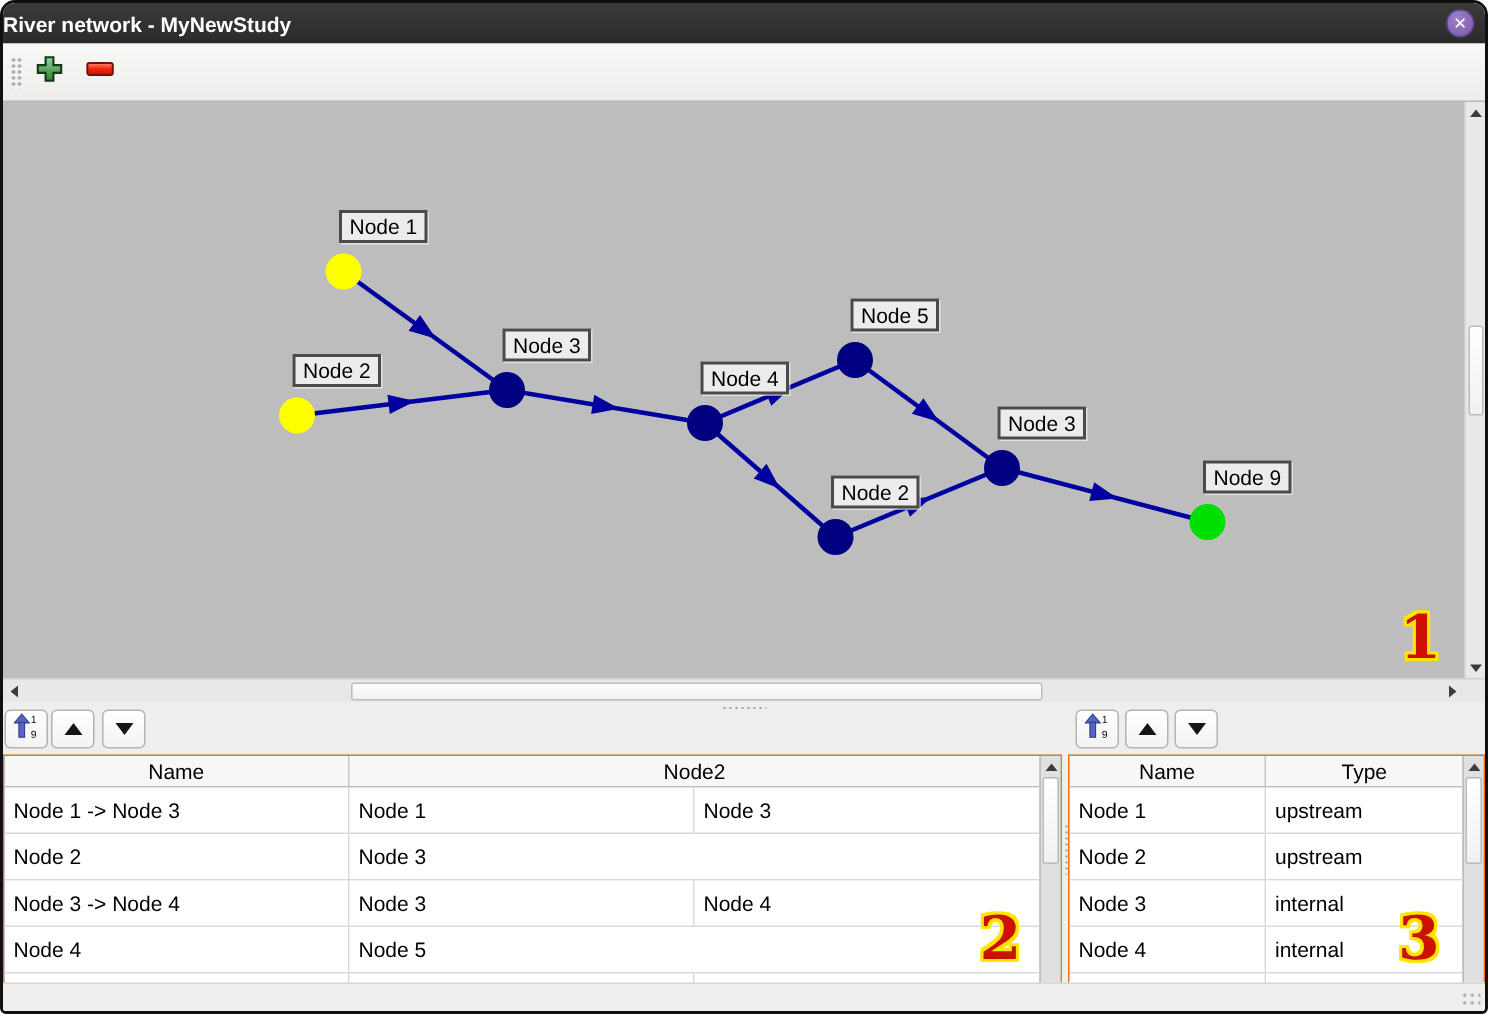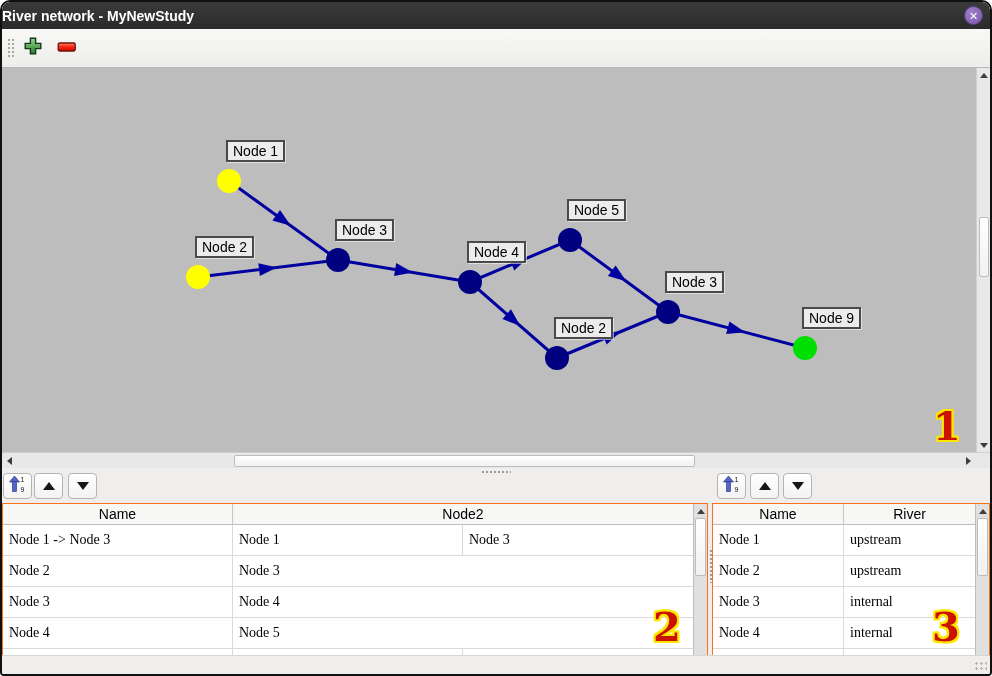--- a/index.html
+++ b/index.html
@@ -54,21 +54,21 @@
   .tbl{position:absolute;top:0;height:192px;background:#7dd3fc;border:1px solid #f97316;box-sizing:border-box;display:flex;}
   .tbl-left{left:0;width:706px;}
   .tbl-right{left:710px;width:278px;}
   .grid{flex:1;display:flex;flex-direction:column;overflow:hidden;}
   .thead{display:flex;height:20px;background:#f7f7f6;border-bottom:1px solid #bdbdbd;flex:0 0 20px;}
   .th{display:flex;align-items:center;justify-content:center;font-size:14px;color:#000;
      border-right:1px solid #c6c6c6;box-sizing:border-box;cursor:pointer;}
   .trow{display:flex;height:30px;flex:0 0 30px;border-bottom:1px solid #dadada;background:#fff;}
   .trow.partial{flex:1 1 auto;border-bottom:none;height:auto;}
   .td{display:flex;align-items:center;padding-left:6px;font-size:14px;color:#000;
-     border-right:1px solid #dadada;box-sizing:border-box;overflow:hidden;white-space:nowrap;cursor:default;font-family:Liberation Serif, serif;}
+     border-right:1px solid #dadada;box-sizing:border-box;overflow:hidden;white-space:nowrap;cursor:default;}
   .c1{width:230px;flex:0 0 230px;} .c2{width:230px;flex:0 0 230px;} .c3{flex:1;border-right:none;text-align:center;}
   .n1{width:131px;flex:0 0 131px;} .n2{flex:1;border-right:none;}
   .tsb{position:relative;width:14px;flex:0 0 14px;border-left:1px solid #bdbdbd;background:#e0e0e0;box-sizing:border-box;}
   .vsplit-dots{position:absolute;left:707px;top:46px;width:4px;height:34px;
     background-image:radial-gradient(circle,#9f9d9a 0.8px,transparent 1px);background-size:4px 4px;cursor:col-resize;}
   
   .statusbar{position:absolute;left:0;top:653px;width:988px;height:19px;background:#efeeec;border-top:1px solid #d8d6d3;box-sizing:border-box;}
   .resize-grip{position:absolute;right:3px;bottom:2px;width:13px;height:11px;
     background-image:radial-gradient(circle,#b5b3b0 1px,transparent 1.2px);background-size:5px 5px;cursor:nwse-resize;}
 </style>
@@ -219,20 +219,21 @@
         <div class="trow">
           <div class="td c1">Node 1 -&gt; Node 3</div>
           <div class="td c2">Node 1</div>
           <div class="td c3">Node 3</div>
         </div>
         <div class="trow">
           <div class="td c2">Node 2</div>
           <div class="td c3">Node 3</div>
         </div>
         <div class="trow">
+          <div class="td c1">Node 3 -&gt; Node 4</div>
           <div class="td c2">Node 3</div>
           <div class="td c3">Node 4</div>
         </div>
         <div class="trow">
           <div class="td c2">Node 4</div>
           <div class="td c3">Node 5</div>
         </div>
         <div class="trow partial">
           <div class="td c1"></div>
           <div class="td c2"></div>
@@ -249,21 +250,21 @@
           </div>
       </div>
     </div>
 
     <div class="vsplit-dots"></div>
 
     <div class="tbl tbl-right">
       <div class="grid">
         <div class="thead">
           <div class="th n1">Name</div>
-          <div class="th n2">River</div>
+          <div class="th n2">Type</div>
         </div>
         <div class="trow">
           <div class="td n1">Node 1</div>
           <div class="td n2">upstream</div>
         </div>
         <div class="trow">
           <div class="td n1">Node 2</div>
           <div class="td n2">upstream</div>
         </div>
         <div class="trow">

